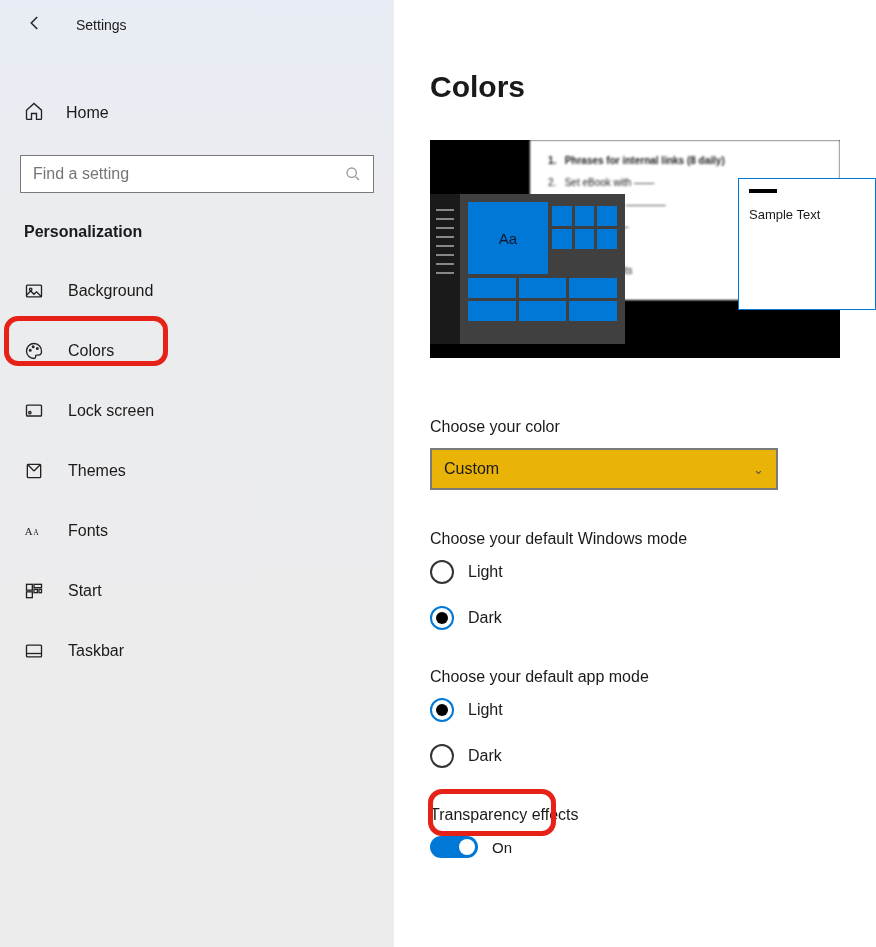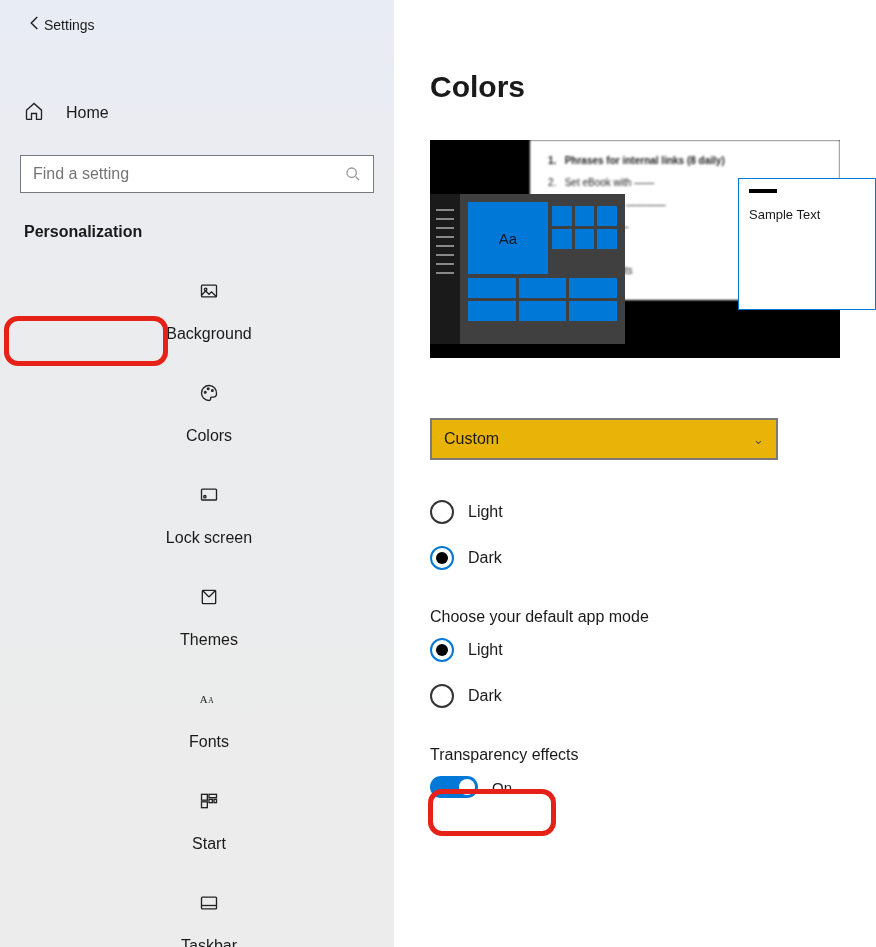--- a/index.html
+++ b/index.html
@@ -16,20 +16,21 @@
 .sidebar {
   width: 400px;
   background: linear-gradient(180deg, #e8ecf4 0%, #ebecee 30%, #ececec 100%);
   padding: 0;
   position: relative;
 }
 .topbar {
   display: flex;
   align-items: center;
   padding: 14px 20px 10px 26px;
+  gap: 32px;
 }
 .back-arrow { width: 18px; height: 18px; }
 .app-title { font-size: 14px; }
 .home-row {
   display: flex;
   align-items: center;
   gap: 22px;
   padding: 12px 0 12px 24px;
   margin-top: 44px;
   cursor: pointer;
@@ -59,21 +60,20 @@
 }
 .nav-list { margin-top: 18px; }
 .nav-item {
   display: flex;
   align-items: center;
   gap: 24px;
   padding: 14px 0 14px 24px;
   margin: 12px 0;
   cursor: pointer;
   position: relative;
-  flex-direction: column;
 }
 .nav-item .icon { width: 20px; height: 20px; display:flex; align-items:center; justify-content:center; }
 .nav-item span.lbl { font-size: 16px; }
 .highlight-red {
   position: absolute;
   border: 5px solid #e62117;
   border-radius: 14px;
   pointer-events: none;
 }
 .highlight-colors { left: 4px; top: 316px; width: 164px; height: 50px; }
@@ -329,26 +329,28 @@
             <div></div>
           </div>
       </div>
     </div>
     <div class="preview-sample">
       <div class="preview-sample-bar"></div>
       <span>Sample Text</span>
     </div>
   </div>
 
+  <div class="field-label">Choose your color</div>
   <div class="select">
     <span>Custom</span>
     <span class="chev">⌄</span>
   </div>
 
   <div class="radio-group">
+    <div class="field-label">Choose your default Windows mode</div>
     <div class="radio">
       <div class="radio-circle"></div>
       <span class="radio-lbl">Light</span>
     </div>
     <div class="radio">
       <div class="radio-circle checked"></div>
       <span class="radio-lbl">Dark</span>
     </div>
   </div>
 

